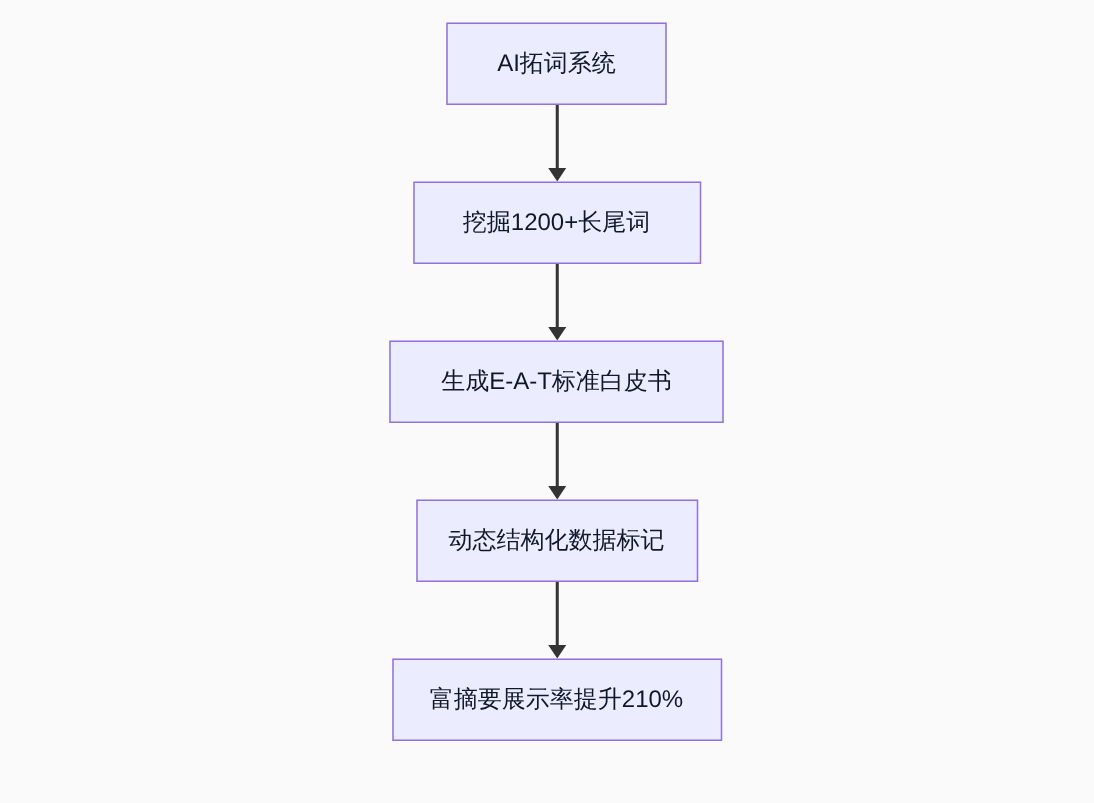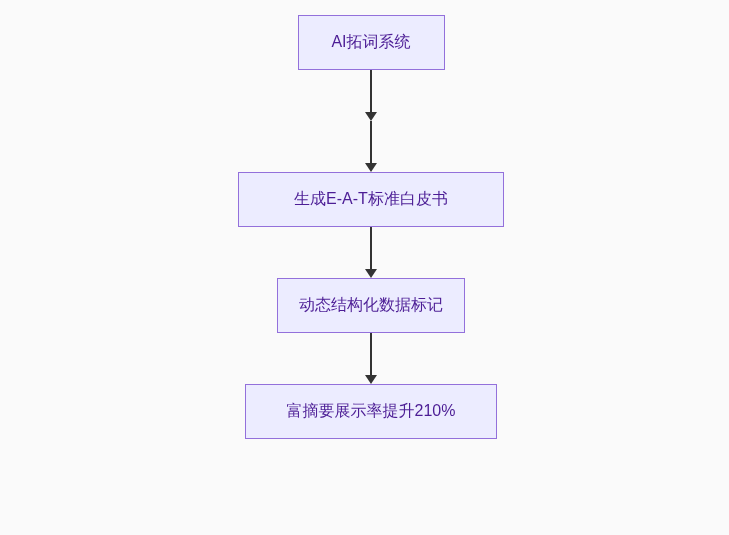--- a/index.html
+++ b/index.html
@@ -25,34 +25,34 @@
     transform: translateX(-50%);
     display: flex;
     flex-direction: column;
     align-items: center;
   }
 
   .node {
     height: 55px;
     background: #ECECFF;
     border: 1px solid #9370DB;
-    color: #4c1d95;
+    color: #0f172a;
     font-size: 16px;
     display: flex;
     align-items: center;
     justify-content: center;
     text-align: center;
     white-space: nowrap;
   }
 
   .node.n0 { width: 147px; }
   .node.n1 { width: 192px; }
-  .node.n2 { width: 266px; }
+  .node.n2 { width: 223px; }
   .node.n3 { width: 188px; }
-  .node.n4 { width: 252px; }
+  .node.n4 { width: 220px; }
 
   .connector {
     height: 51px;
     width: 12px;
     display: flex;
     flex-direction: column;
     align-items: center;
   }
 
   .connector .line {
@@ -75,20 +75,21 @@
 <div class="canvas">
   <div class="flow">
 
     <div class="node n0">AI拓词系统</div>
 
     <div class="connector">
       <div class="line"></div>
       <div class="head"></div>
     </div>
 
+    <div class="node n1">挖掘1200+长尾词</div>
 
     <div class="connector">
       <div class="line"></div>
       <div class="head"></div>
     </div>
 
     <div class="node n2">生成E-A-T标准白皮书</div>
 
     <div class="connector">
       <div class="line"></div>

